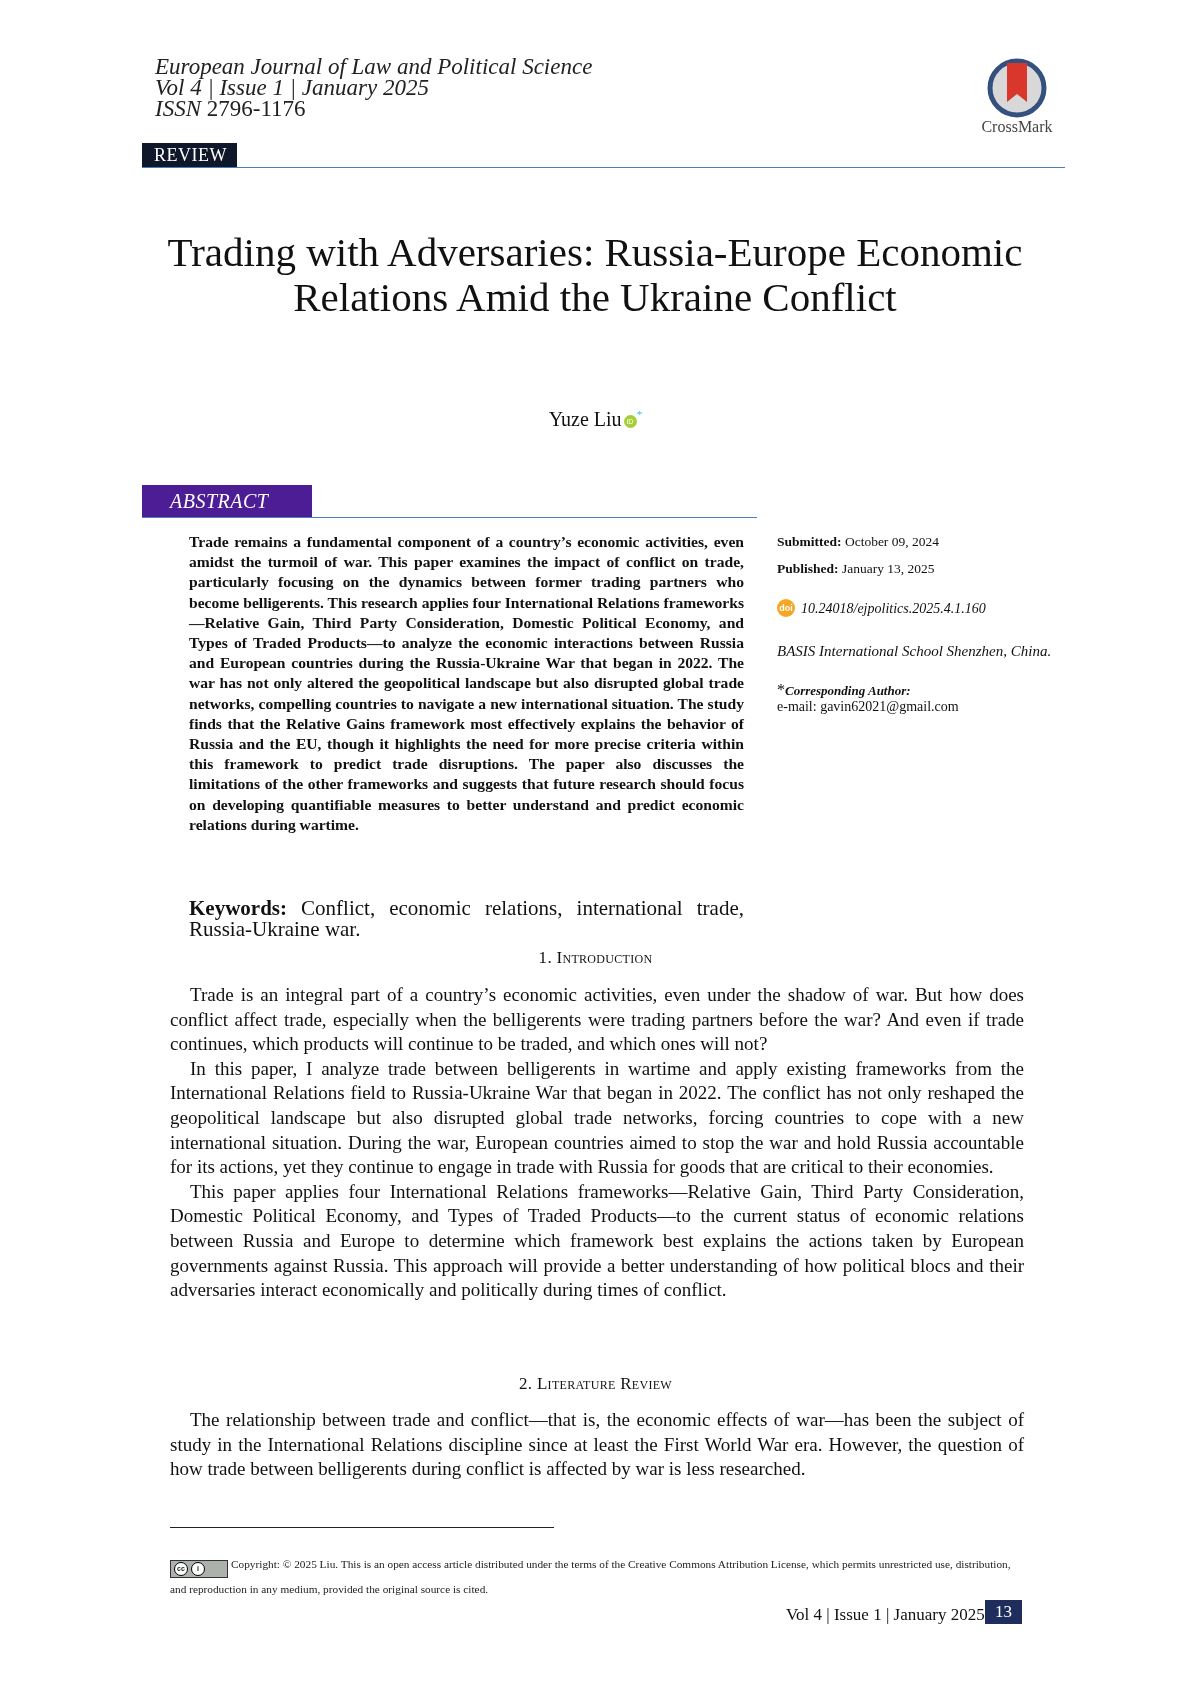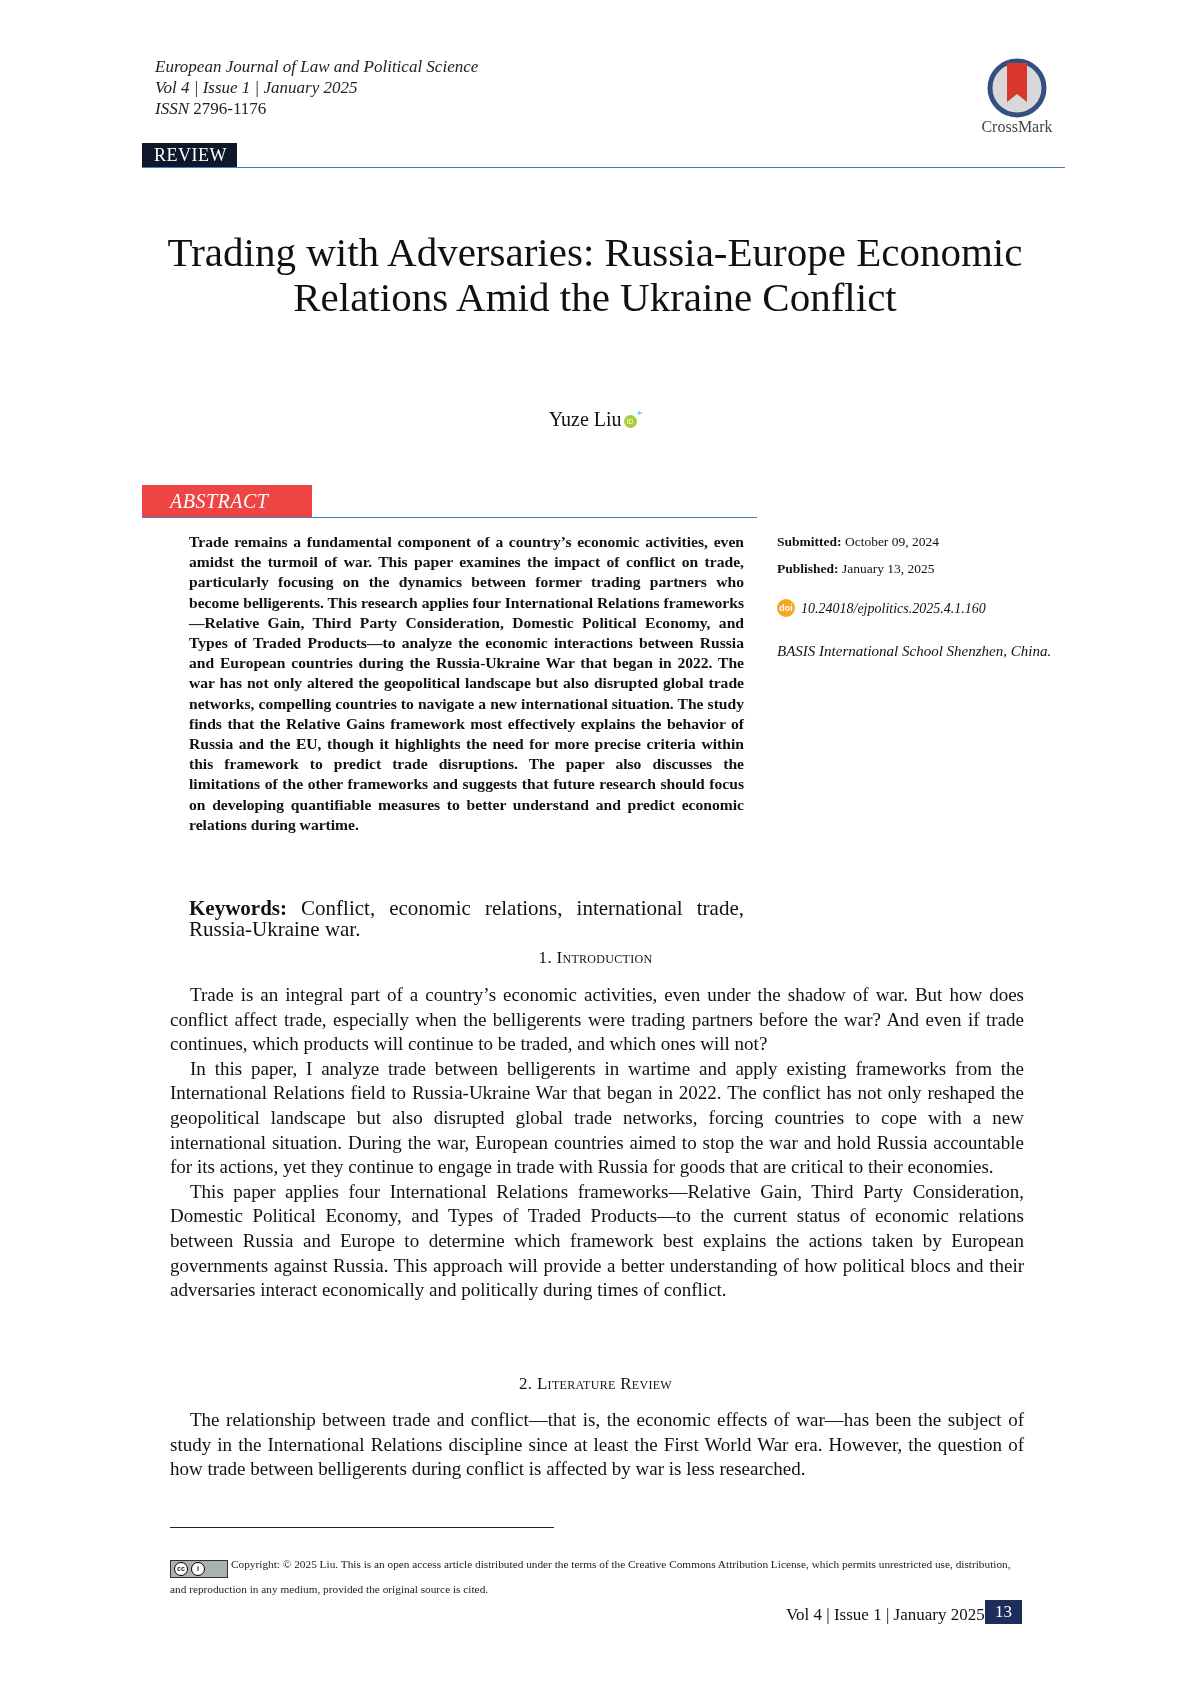--- a/index.html
+++ b/index.html
@@ -1,38 +1,38 @@
 <!DOCTYPE html>
 <html><head>
 <meta charset="utf-8">
 <style>
   html, body { margin: 0; padding: 0; background: #ffffff; }
   body { width: 1191px; height: 1684px; position: relative; overflow: hidden;
          font-family: "Liberation Serif", "DejaVu Serif", serif; color: #111; }
 
-  .journal-meta { position: absolute; left: 155px; top: 56px; font-size: 17px; line-height: 21px; font-style: italic; color: #222; }
+  .journal-meta { position: absolute; left: 155px; top: 56px; font-size: 23px; line-height: 21px; font-style: italic; color: #222; }
   .journal-meta .issn-num { font-style: normal; }
 
   .crossmark { position: absolute; left: 973px; top: 58px; width: 88px; text-align: center; }
   .crossmark svg { display: block; margin: 0 auto; }
   .crossmark-label { font-size: 16px; color: #444; margin-top: 0px; }
 
   .review-tag { position: absolute; left: 142px; top: 143px; width: 95px; height: 24px; background: #0f172a;
                 color: #fff; font-size: 18px; line-height: 24px; padding-left: 12px; box-sizing: border-box; letter-spacing: 0.5px; }
   .header-rule { position: absolute; left: 142px; top: 167px; width: 923px; height: 1px; background: #4a7ebb; }
 
   .title { position: absolute; left: 150px; top: 230px; width: 890px; text-align: center; font-size: 41px; line-height: 45px; color: #111; }
 
   .author-line { position: absolute; left: 0; top: 408px; width: 1191px; text-align: center; font-size: 20px; }
   .orcid-icon { display: inline-block; width: 13px; height: 13px; border-radius: 50%; background: #a6ce39; color: #fff;
                 font-family: "Liberation Sans", sans-serif; font-size: 7px; line-height: 13px; text-align: center;
                 vertical-align: 2px; margin-left: 2px; }
   .author-star { color: #3bb6e6; font-size: 11px; vertical-align: 8px; }
 
-  .abstract-tag { position: absolute; left: 142px; top: 485px; width: 170px; height: 32px; background: #ef4444;
+  .abstract-tag { position: absolute; left: 142px; top: 485px; width: 170px; height: 32px; background: #4c1d95;
                   color: #fff; font-size: 20px; line-height: 32px; font-style: italic; padding-left: 28px; box-sizing: border-box; letter-spacing: 0.5px; }
   .abstract-rule { position: absolute; left: 142px; top: 517px; width: 615px; height: 1px; background: #4a7ebb; }
 
   .abstract-body { position: absolute; left: 189px; top: 532px; width: 555px; font-size: 15.6px; line-height: 20.2px;
                    font-weight: bold; text-align: justify; }
 
   .keywords { position: absolute; left: 189px; top: 898px; width: 555px; font-size: 21px; line-height: 21px; text-align: justify; text-align-last: left; }
   .keywords .kw-label { font-weight: bold; }
 
   .side { position: absolute; left: 777px; top: 534px; width: 283px; font-size: 13.5px; line-height: 16px; }
@@ -114,20 +114,24 @@
   </div>
   <div class="row">
     <b>Published:</b>
     <span>January 13, 2025</span>
   </div>
   <div class="doi-row">
     <span class="doi-icon">doi</span>
     <span class="doi-text">10.24018/ejpolitics.2025.4.1.160</span>
   </div>
   <div class="affiliation">BASIS International School Shenzhen, China.</div>
+  <div class="corr">
+    <span class="corr-star">*</span><span class="corr-label">Corresponding Author:</span>
+    <div class="email">e-mail: gavin62021@gmail.com</div>
+  </div>
 </div>
 
 <div class="section-heading sec1">1. Introduction</div>
 <div class="body-text intro">
   <p>Trade is an integral part of a country’s economic activities, even under the shadow of war. But how does conflict affect trade, especially when the belligerents were trading partners before the war? And even if trade continues, which products will continue to be traded, and which ones will not?</p>
   <p>In this paper, I analyze trade between belligerents in wartime and apply existing frameworks from the International Relations field to Russia-Ukraine War that began in 2022. The conflict has not only reshaped the geopolitical landscape but also disrupted global trade networks, forcing countries to cope with a new international situation. During the war, European countries aimed to stop the war and hold Russia accountable for its actions, yet they continue to engage in trade with Russia for goods that are critical to their economies.</p>
   <p>This paper applies four International Relations frameworks—Relative Gain, Third Party Consideration, Domestic Political Economy, and Types of Traded Products—to the current status of economic relations between Russia and Europe to determine which framework best explains the actions taken by European governments against Russia. This approach will provide a better understanding of how political blocs and their adversaries interact economically and politically during times of conflict.</p>
 </div>
 
 <div class="section-heading sec2">2. Literature Review</div>

